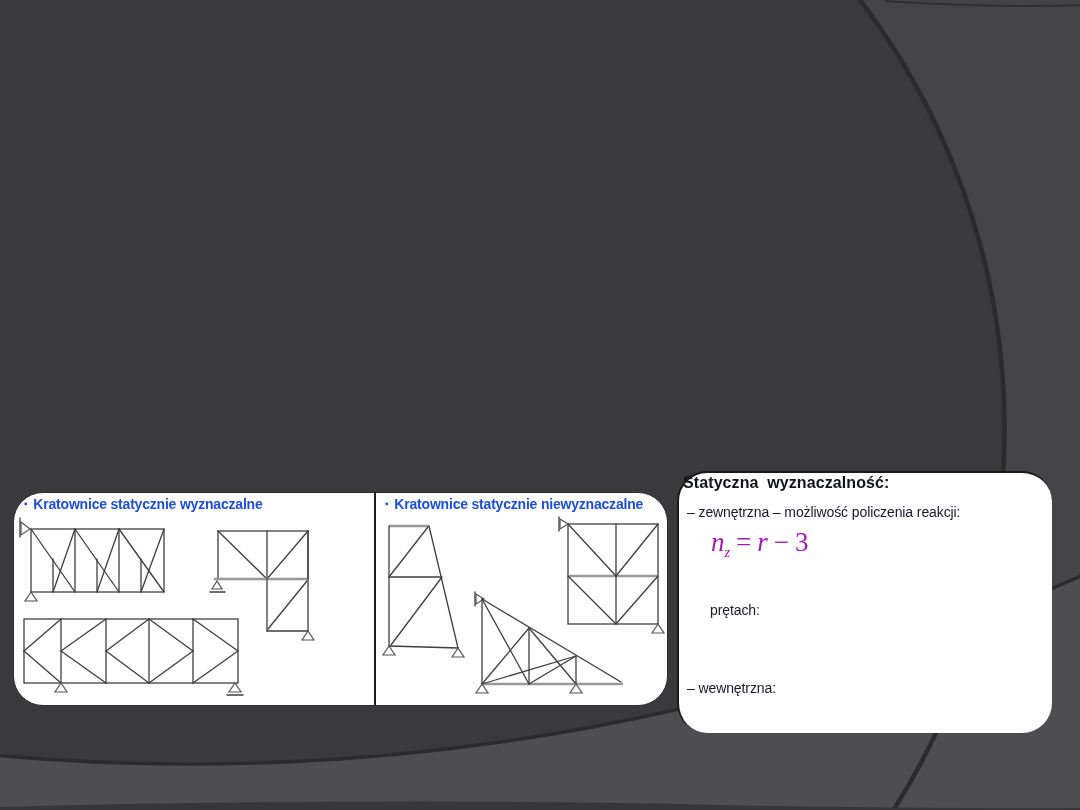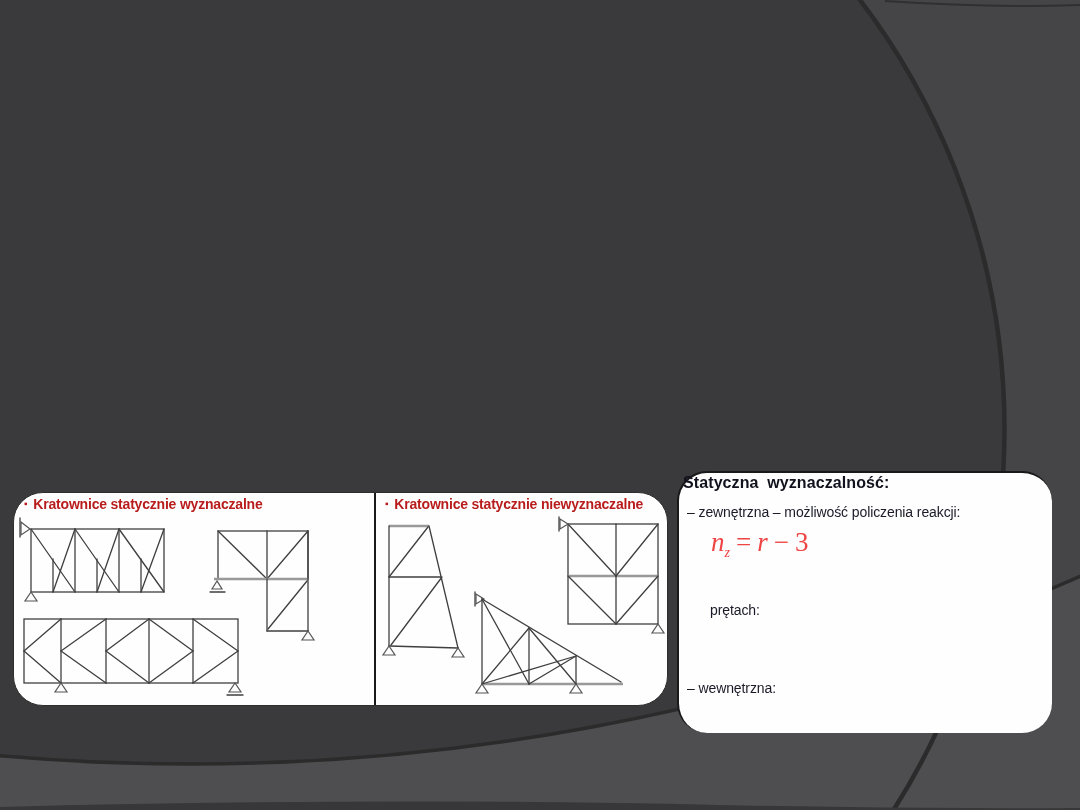--- a/index.html
+++ b/index.html
@@ -2,33 +2,33 @@
 <html><head>
 <meta charset="utf-8">
 <style>
   html,body{margin:0;padding:0;}
   body{width:1080px;height:810px;overflow:hidden;font-family:"Liberation Sans",sans-serif;}
   .slide{position:relative;width:1080px;height:810px;background:#3a3a3c;}
   .bg{position:absolute;left:0;top:0;width:1080px;height:810px;}
   .panel{position:absolute;background:#fefefe;border-radius:30px;}
   .panel-trusses{left:13px;top:492px;width:653px;height:212px;border:1px solid #2e2e2e;}
   .panel-divider{position:absolute;left:360px;top:0;width:2px;height:100%;background:#1a1a1a;}
-  .truss-heading{position:absolute;top:3px;font-size:14px;font-weight:700;color:#b91c1c;letter-spacing:-0.2px;white-space:nowrap;}
+  .truss-heading{position:absolute;top:3px;font-size:14px;font-weight:700;color:#1d4ed8;letter-spacing:-0.2px;white-space:nowrap;}
   .heading-a{left:10px;}
   .heading-b{left:371px;}
   .truss-heading .bullet{font-size:10px;margin-right:6px;position:relative;top:-2px;}
   .truss-svg{position:absolute;left:0;top:0;}
   .panel-formulas{left:677px;top:471px;width:373px;height:260px;border-left:2px solid #191919;border-top:2px solid #191919;}
   .f-title{position:absolute;left:4px;top:1px;font-size:16px;font-weight:700;color:#12121e;word-spacing:4px;letter-spacing:0.1px;}
   .f-label{position:absolute;font-size:14px;font-weight:400;color:#1a1a28;letter-spacing:-0.1px;white-space:nowrap;}
   .l1a{left:8px;top:31px;}
   .l2a{left:8px;top:108px;}
   .l2b{left:31px;top:129px;}
   .l3a{left:8px;top:207px;}
-  .formula{position:absolute;font-family:"Liberation Serif",serif;font-size:27px;color:#ef4444;white-space:nowrap;}
+  .formula{position:absolute;font-family:"Liberation Serif",serif;font-size:27px;color:#a21caf;white-space:nowrap;}
   .f1{left:32px;top:54px;}
   .f2{left:32px;top:155px;}
   .f3{left:38px;top:224px;}
   .tok{display:inline-block;}
   .tok-var,.tok-vs{font-style:italic;}
   .tok-op{font-style:normal;padding:0 6px;}
   .tok-num{font-style:normal;}
   .tok sub{font-size:14px;font-style:italic;line-height:0;}
   .truss-line{stroke:#3f3f3f;stroke-width:1.3;fill:none;stroke-linecap:round;}
   .truss-gray{stroke:#999;stroke-width:2.4;fill:none;}

